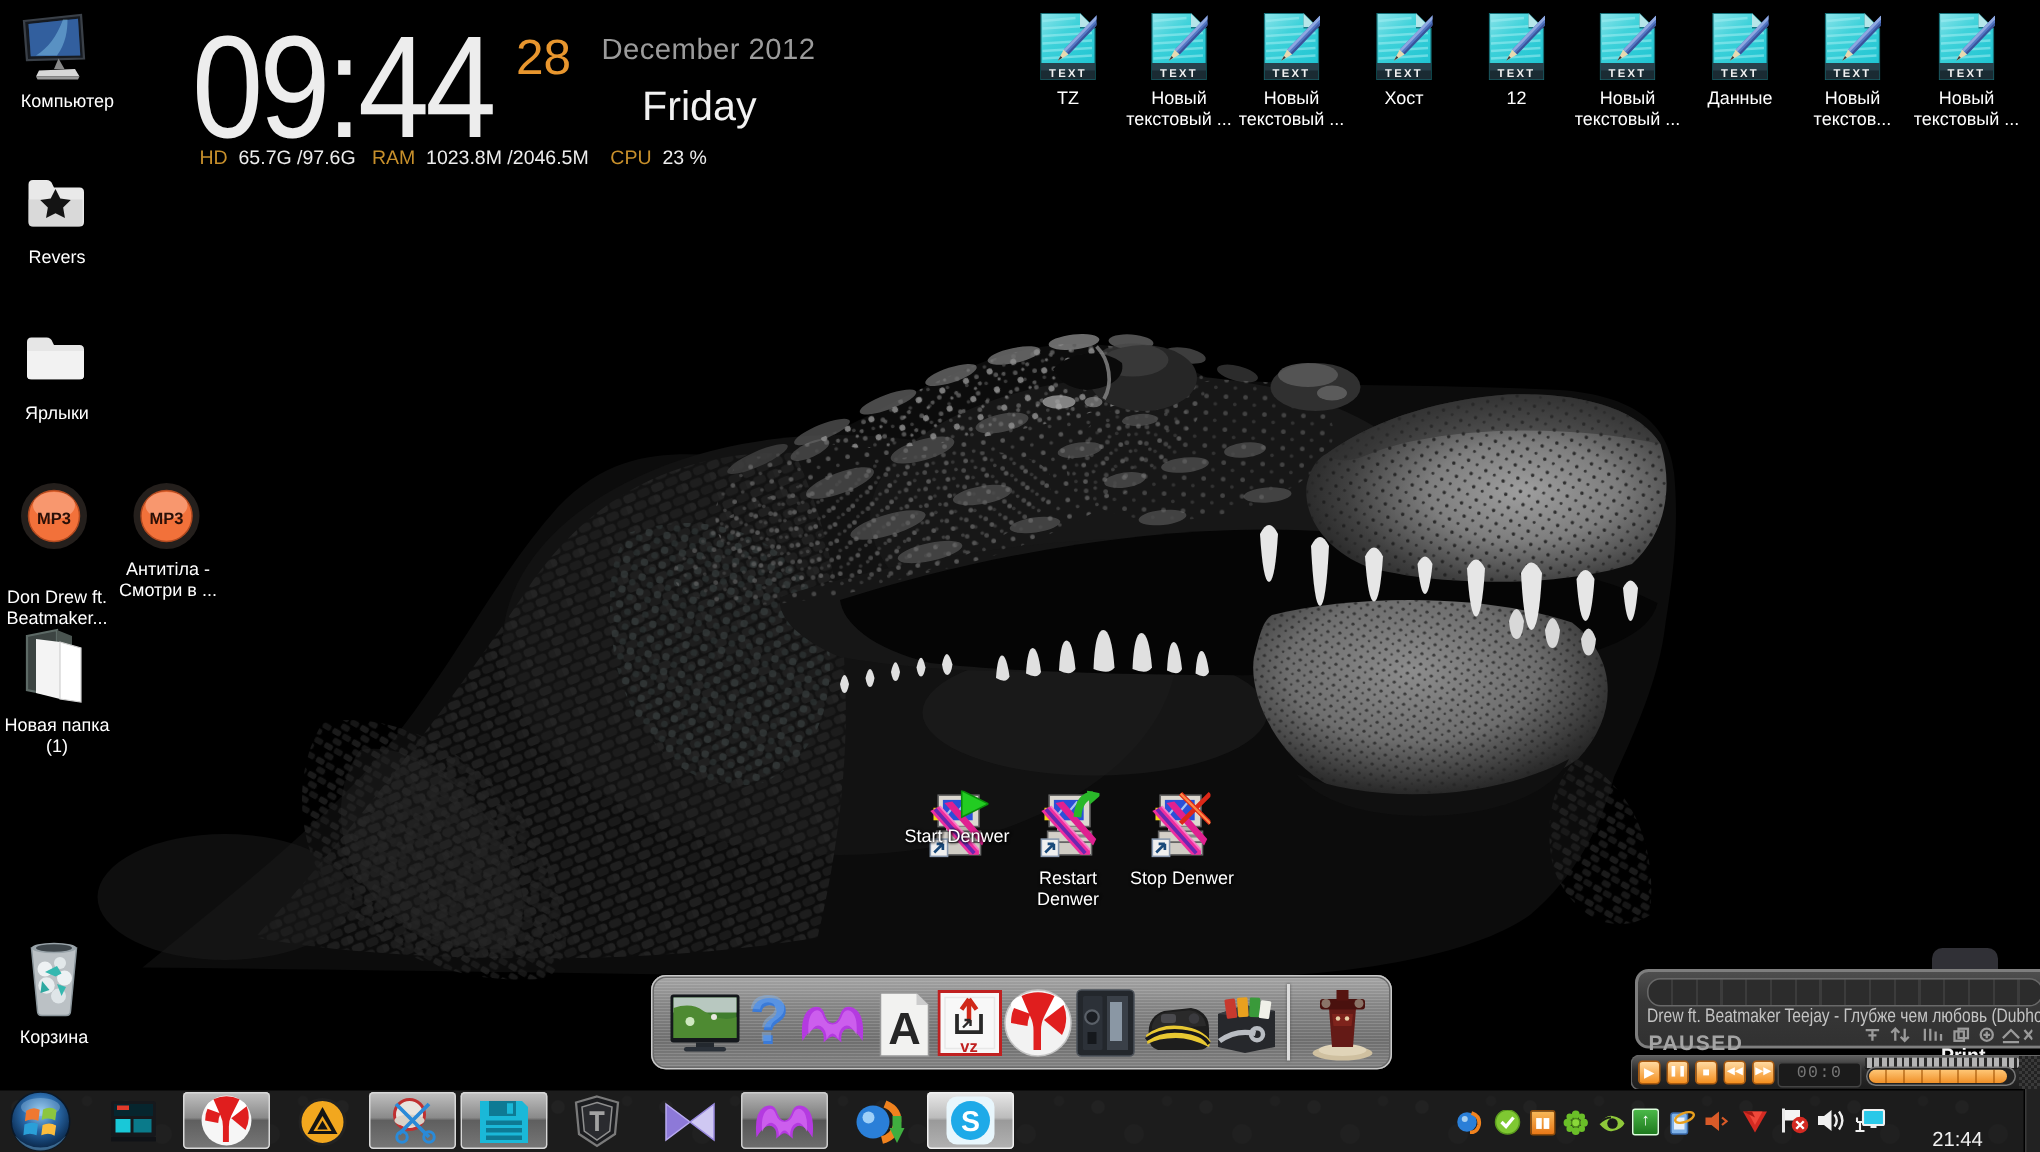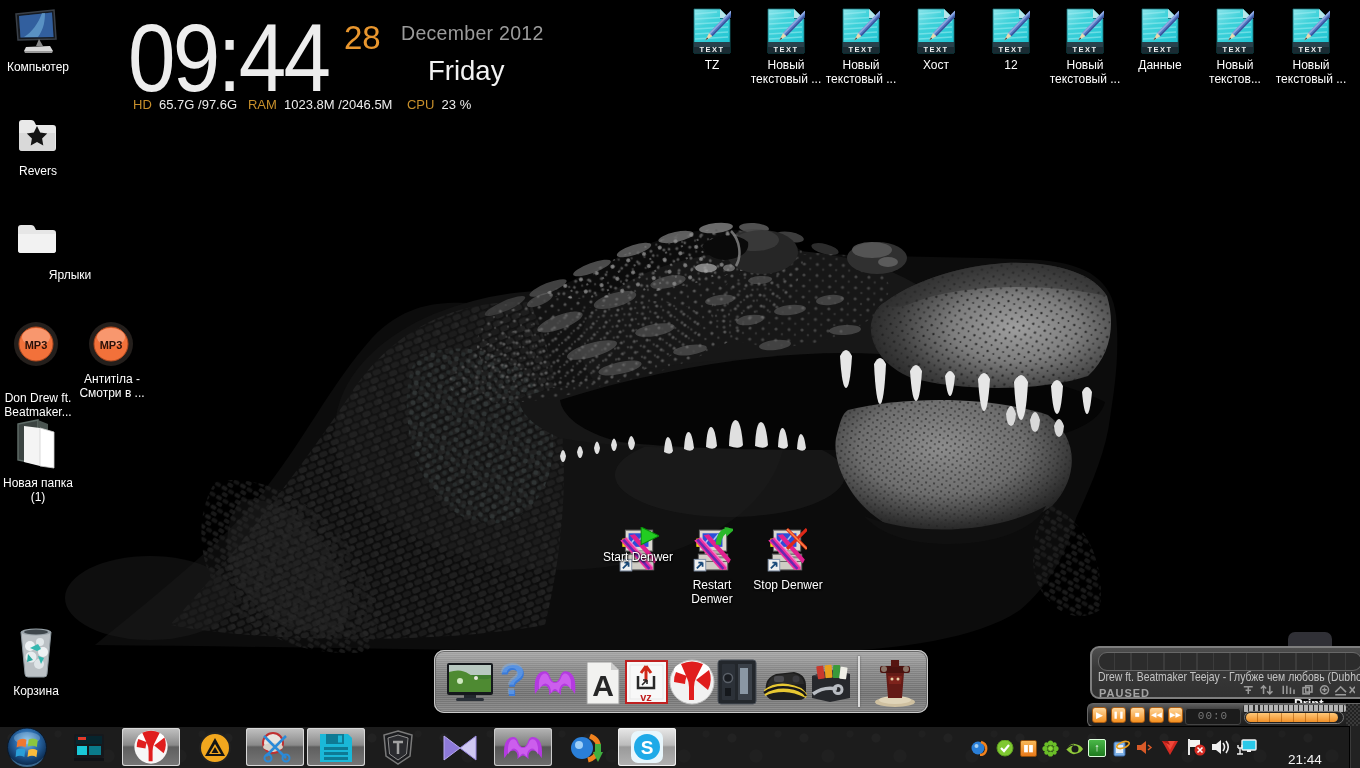--- a/index.html
+++ b/index.html
@@ -206,34 +206,34 @@
 
   <svg class="abs" style="left:12px;top:6px" width="52" height="50" viewBox="0 0 52 50">
     <polygon points="4,8 42,4 44,33 6,34" fill="#161a20" stroke="#3a4048" stroke-width="1.5"></polygon>
     <polygon points="7,10 40,6.5 41.5,31 8.5,31.5" fill="#2b4f86"></polygon>
     <polygon points="7,10 40,6.5 41.5,31 8.5,31.5" fill="#3a6fb5" opacity="0.5"></polygon>
     <path d="M30,7 C26,18 20,26 12,31 L26,31 C32,23 33,14 33,7 Z" fill="#7fc4e8" opacity="0.5"></path>
     <polygon points="27,33 31,40 24,40" fill="#888"></polygon>
     <polygon points="14,41 38,40 41,45 12,45" fill="#d8d8d8"></polygon>
     <polygon points="12,45 41,45 40,47 13,47" fill="#9a9a9a"></polygon>
   </svg>
-  <div class="iconlabel" style="left:0px;top:60px;width:76px;">Компьютер</div>
+  <div class="iconlabel" style="left:0px;top:60px;width:76px;text-align:right;">Компьютер</div>
 
   <svg class="abs" style="left:17px;top:119px" width="40" height="33" viewBox="0 0 40 33">
     <path d="M2,4 q0,-3 3,-3 l9,0 q3,0 4,3 l1,2 l17,0 q3,0 3,3 l0,20 q0,3 -3,3 l-31,0 q-3,0 -3,-3 Z" fill="#e9e9e9"></path>
     <path d="M2,14 l36,0 l0,15 q0,3 -3,3 l-30,0 q-3,0 -3,-3 Z" fill="#cfcfcf" opacity="0.6"></path>
     <path d="M20,7 l3.2,6.4 7,1 -5.1,5 1.2,7 -6.3,-3.3 -6.3,3.3 1.2,-7 -5.1,-5 7,-1 Z" fill="#141414"></path>
   </svg>
   <div class="iconlabel" style="left:0px;top:164px;width:76px;">Revers</div>
 
   <svg class="abs" style="left:17px;top:224px" width="40" height="29" viewBox="0 0 40 29">
     <path d="M1,4 q0,-3 3,-3 l10,0 q3,0 4,3 l1,2 l17,0 q3,0 3,3 l0,17 q0,3 -3,3 l-32,0 q-3,0 -3,-3 Z" fill="#e6e6e6"></path>
     <path d="M1,10 l38,0 0,16 q0,3 -3,3 l-32,0 q-3,0 -3,-3 Z" fill="#f2f2f2"></path>
   </svg>
-  <div class="iconlabel" style="left:0px;top:268px;width:76px;padding-left:32px;">Ярлыки</div>
+  <div class="iconlabel" style="left:0px;top:268px;width:76px;">Ярлыки</div>
 
   <svg class="abs" style="left:13px;top:321px" width="46" height="46" viewBox="0 0 46 46">
     <circle cx="23" cy="23" r="22" fill="#241f1c"></circle>
     <circle cx="23" cy="23" r="17" fill="#f2713a"></circle>
     <circle cx="23" cy="23" r="17" fill="none" stroke="#b24a20" stroke-width="1"></circle>
     <ellipse cx="23" cy="16" rx="14" ry="9" fill="#f99d78" opacity="0.85"></ellipse>
     <text x="23" y="28" font-family="Liberation Sans,sans-serif" font-size="11" font-weight="bold" fill="#2a1008" text-anchor="middle">MP3</text>
   </svg>
   <div class="iconlabel" style="left:0px;top:372px;width:76px;margin-top:19px;">Don Drew ft. Beatmaker...</div>
   <svg class="abs" style="left:88px;top:321px" width="46" height="46" viewBox="0 0 46 46">
@@ -478,21 +478,21 @@
     <circle cx="26" cy="21" r="1.5" fill="#e8d0a8"></circle>
   </svg>
 
   <div class="abs" style="left:1288px;top:632px;width:44px;height:16px;border-radius:7px 7px 0 0;background:#303036;"></div>
 
   <div class="abs" style="left:1090px;top:646px;width:278px;height:53px;background:linear-gradient(#4e4e4e,#383838 40%,#313131);
        border:2px solid #7e7e7e;border-radius:9px;box-sizing:border-box;">
     <div style="position:absolute;left:6px;top:4px;width:262px;height:17px;border-radius:9px;border:1px solid #686868;
          background:repeating-linear-gradient(90deg,#2c2c2c 0 15px,#3c3c3c 15px 16.5px);"></div>
     <div style="position:absolute;left:6px;top:21px;width:345px;color:#c4c4c4;font-size:13px;white-space:nowrap;transform:scale(0.8,1);transform-origin:0 0;">Drew ft. Beatmaker Teejay - Глубже чем любовь (Dubho</div>
-    <div style="position:absolute;left:7px;top:39px;color:#a4a4a4;font-size:11px;font-weight:bold;letter-spacing:1px;">PAUSED</div>
+    <div style="position:absolute;left:7px;top:39px;color:#a4a4a4;font-size:14px;font-weight:bold;letter-spacing:1px;">PAUSED</div>
     <svg style="position:absolute;left:150px;top:36px" width="113" height="12.6" viewBox="0 0 126 14">
       <g stroke="#9a9a9a" stroke-width="1.7" fill="none">
         <path d="M2,3 L12,3 M4,7 L10,7 M7,3 L7,11"></path>
         <path d="M24,11 L24,2 M21,5 L24,2 L27,5 M31,2 L31,11 M28,8 L31,11 L34,8"></path>
         <path d="M46,2 L46,11 M50,2 L50,11 M54,4 L54,11 M58,6 L58,11"></path>
         <rect x="68" y="4" width="7" height="7"></rect>
           <rect x="71" y="2" width="7" height="7"></rect>
         <circle cx="92" cy="6.5" r="4.5"></circle>
           <path d="M92,4 L92,9 M89.5,6.5 L94.5,6.5"></path>
         <path d="M104,9 L110,3 L116,9 M104,12 L116,12"></path>

